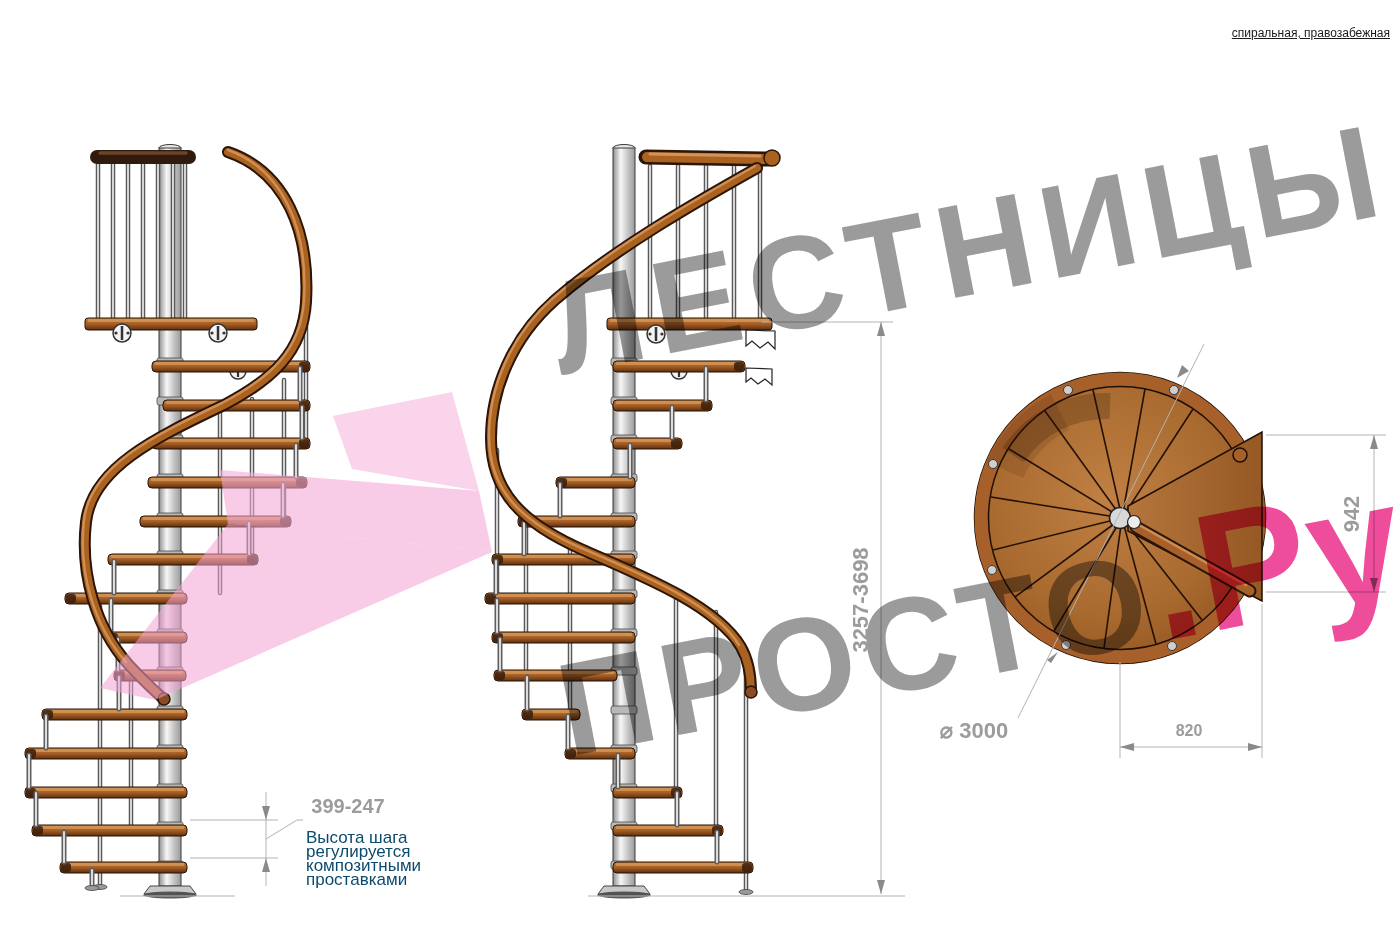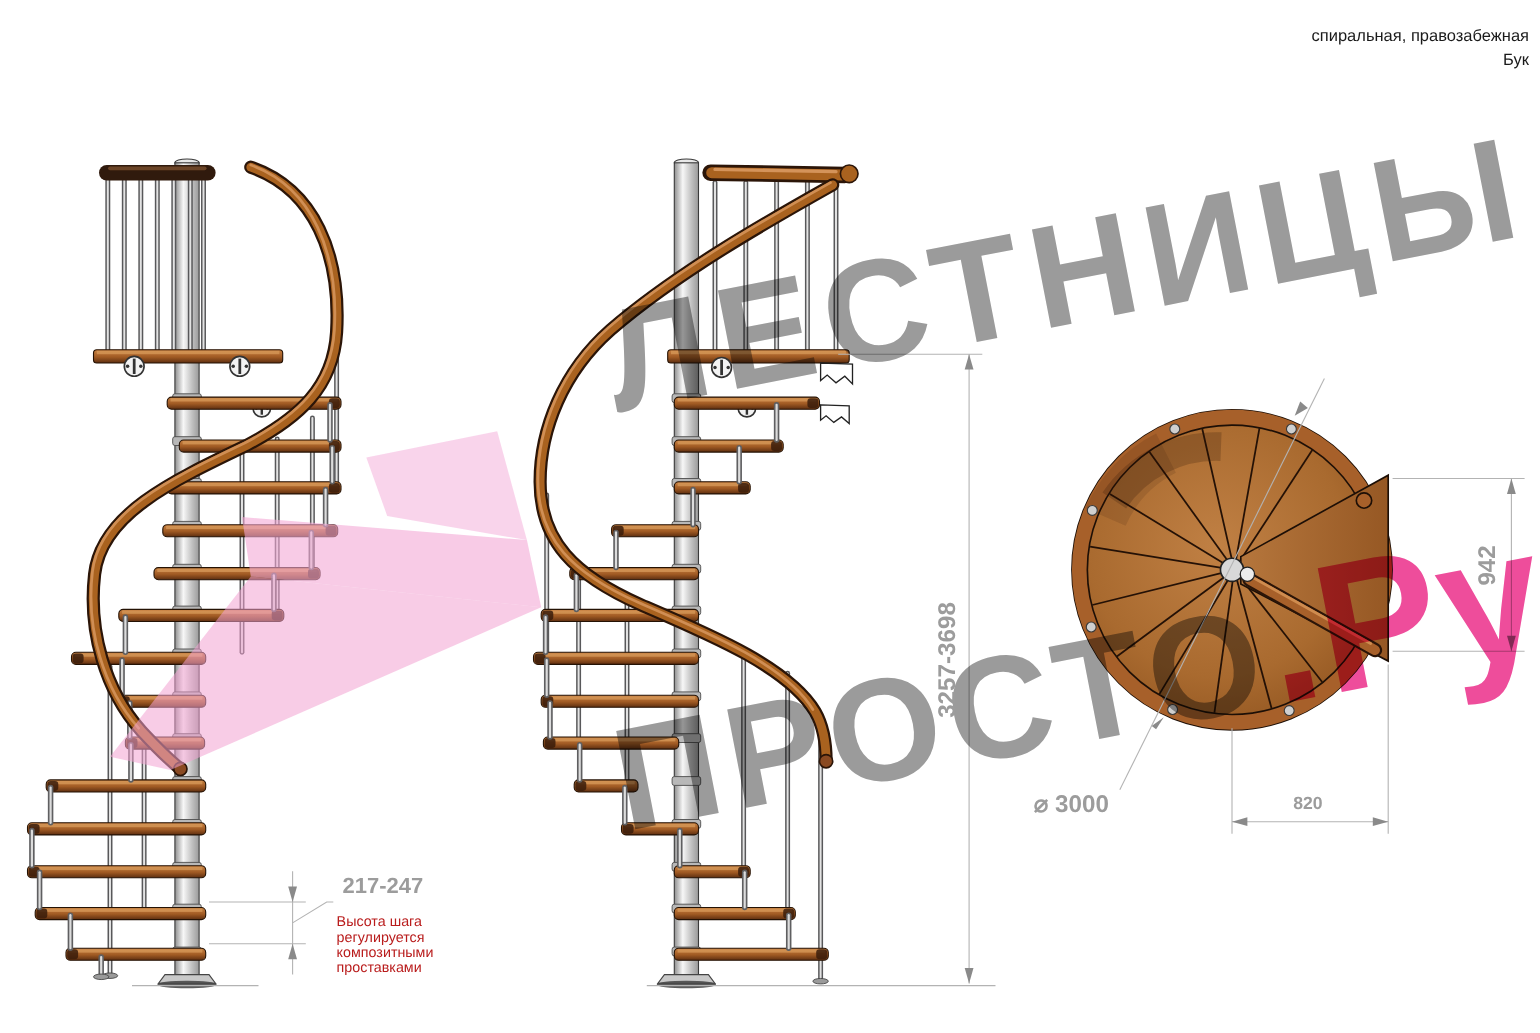--- a/index.html
+++ b/index.html
@@ -33,22 +33,22 @@
        transform:translateY(-50%) rotate(-11deg);}
   .wm2{left:558px;top:700px;font-size:132px;letter-spacing:8px;color:#9b9b9b;
        transform:translateY(-50%) rotate(-11deg);}
   .wm2 .pink{font-size:1.26em;letter-spacing:2px;}
 
   
   .lbl{position:absolute;color:#9c9c9c;font-weight:bold;white-space:nowrap;}
   .lbl.rot{transform:translate(-50%,-50%) rotate(-90deg);}
   .lbl.ctr{transform:translate(-50%,-50%);}
   .header{position:absolute;right:10px;top:22px;text-align:right;color:#1a1a1a;
-          font-size:15px;line-height:22px;font-weight:500;}
-  .note{position:absolute;left:306px;top:831px;color:#b91c1c;font-size:13px;
+          font-size:12px;line-height:22px;font-weight:500;text-decoration:underline;}
+  .note{position:absolute;left:306px;top:831px;color:#0c4a6e;font-size:17px;
         line-height:14px;white-space:pre-line;}
 </style>
 </head>
 <body>
 
 <div class="canvas">
 
   <svg class="layer" viewBox="0 0 1400 939">
     <defs>
       <linearGradient id="gpole" x1="0" y1="0" x2="1" y2="0">
@@ -481,26 +481,25 @@
 
   <div class="wm wm1" style="z-index:3">
     <span>ЛЕСТНИЦЫ</span>
   </div>
   <div class="wm wm2" style="z-index:3">
     <span>ПРОСТО</span><span class="pink" style="color:#ee4d9b">.Ру</span>
   </div>
 
   <div class="header" style="z-index:4">
     <div>спиральная, правозабежная</div>
-    <div>Бук</div>
   </div>
 
   <div class="lbl rot" style="left:861px;top:600px;font-size:22px;z-index:4">3257-3698</div>
   <div class="lbl rot" style="left:1352px;top:514px;font-size:22px;z-index:4">942</div>
   <div class="lbl ctr" style="left:1189px;top:731px;font-size:16px;z-index:4">820</div>
   <div class="lbl ctr" style="left:974px;top:731px;font-size:22px;z-index:4">⌀ 3000</div>
-  <div class="lbl ctr" style="left:348px;top:806px;font-size:20px;z-index:4">217-247</div>
+  <div class="lbl ctr" style="left:348px;top:806px;font-size:20px;z-index:4">399-247</div>
 
   <div class="note" style="z-index:4">Высота шага
 регулируется
 композитными
 проставками</div>
 </div>
 
 </body></html>

